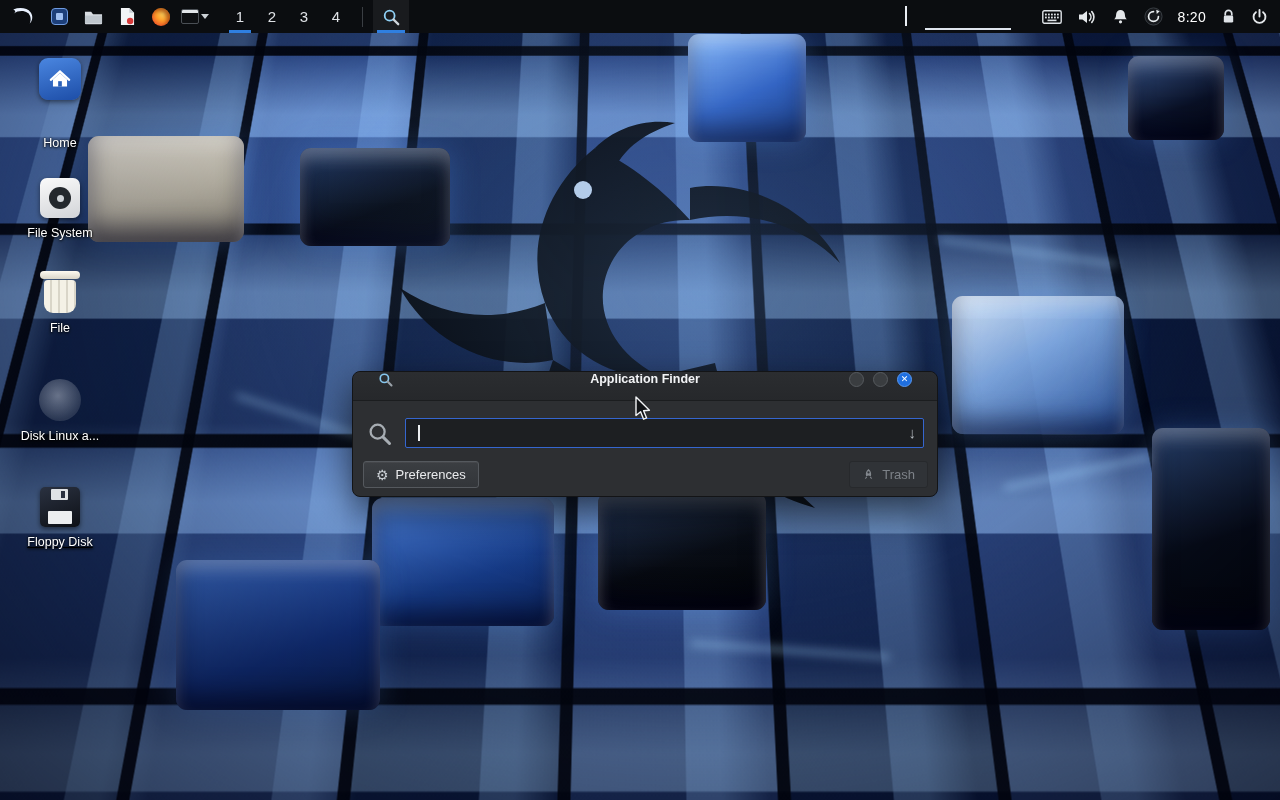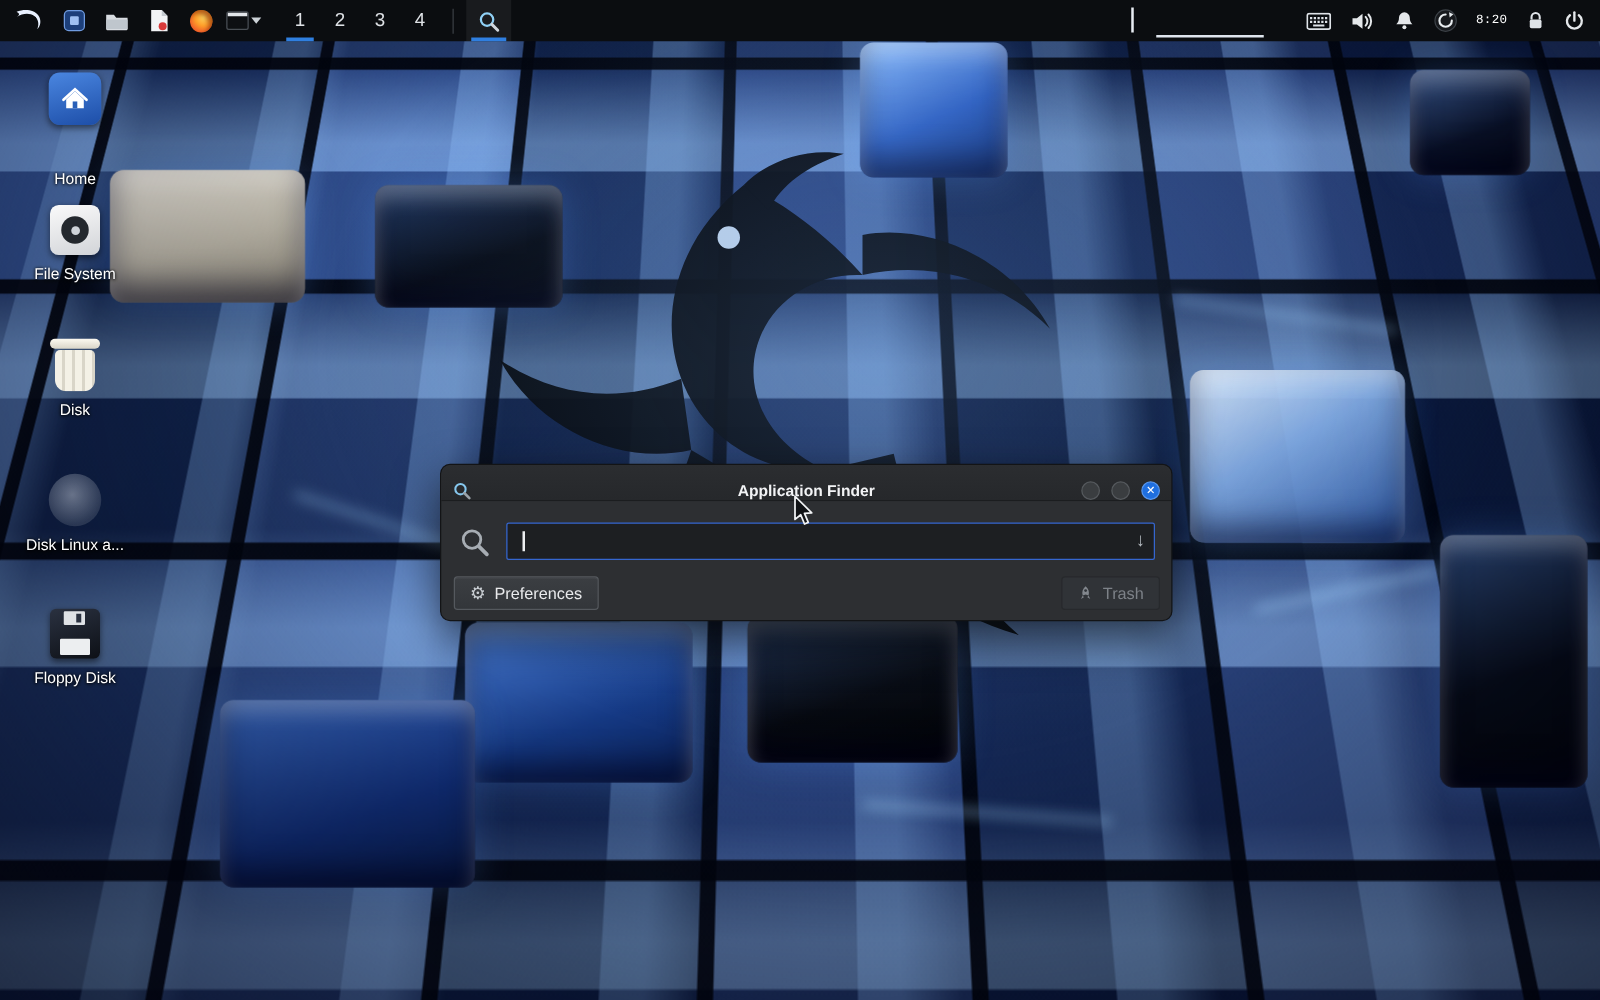--- a/index.html
+++ b/index.html
@@ -38,21 +38,21 @@
   .ws-area { display:flex; align-items:center; margin-left:14px; height:100%; }
   .ws { position:relative; width:32px; height:33px; line-height:33px; text-align:center; font-size:15px; color:#dfe2e6; }
   .ws.active::after { content:""; position:absolute; left:5px; right:5px; bottom:0; height:3px; background:#2f7fe0; }
   .panel-sep { width:1px; height:20px; background:#3a3e43; margin:0 10px; }
   .win-btn { position:relative; width:36px; height:33px; display:flex; align-items:center; justify-content:center; background:rgba(255,255,255,.06); }
   .win-btn::after { content:""; position:absolute; left:4px; right:4px; bottom:0; height:3px; background:#2f7fe0; }
   .tick-v { position:absolute; left:905px; top:6px; width:2px; height:20px; background:#e9edf3; }
   .tick-h { position:absolute; left:925px; top:28px; width:86px; height:2px; background:#dfe5ee; }
   .panel-right { margin-left:auto; display:flex; align-items:center; gap:15px; padding-right:12px; height:100%; }
   .tray-item { display:flex; align-items:center; justify-content:center; height:33px; }
-  .clock { font-size:10px; color:#ffffff; letter-spacing:.3px;font-family:Liberation Mono, monospace; }
+  .clock { font-size:14px; color:#ffffff; letter-spacing:.3px; }
 
   
   .di { position:absolute; left:12px; width:96px; display:flex; flex-direction:column; align-items:center; gap:8px; z-index:5; }
   .di-label { font-size:12.5px; color:#fff; text-shadow:0 1px 3px rgba(0,0,0,.95), 0 0 2px rgba(0,0,0,.85); white-space:nowrap; }
   .ic-home { width:42px; height:42px; border-radius:9px; background:linear-gradient(165deg,#4a86e0,#1d4ea8); display:flex; align-items:center; justify-content:center; box-shadow:0 2px 5px rgba(0,0,0,.5); }
   .ic-fs { width:40px; height:40px; border-radius:7px; background:linear-gradient(165deg,#fafafa,#d2d4d8); display:flex; align-items:center; justify-content:center; box-shadow:0 2px 5px rgba(0,0,0,.5); }
   .ic-fs .disc { width:22px; height:22px; border-radius:50%; background:#24282d; display:flex; align-items:center; justify-content:center; }
   .ic-fs .disc::after { content:""; width:7px; height:7px; border-radius:50%; background:#cfd3d8; }
   .ic-trash { position:relative; width:36px; height:42px; }
   .ic-trash .lid { position:absolute; top:0; left:-2px; right:-2px; height:8px; border-radius:4px; background:linear-gradient(#fdfaf1,#d9d5c8); }
@@ -62,21 +62,21 @@
      background:radial-gradient(circle at 45% 40%, rgba(215,222,232,.45), rgba(120,130,145,.28) 70%); }
   .ic-floppy { position:relative; width:40px; height:40px; border-radius:5px; background:linear-gradient(160deg,#2a3140,#0d1016); box-shadow:0 2px 5px rgba(0,0,0,.5); }
   .ic-floppy .shutter { position:absolute; top:2px; left:11px; width:17px; height:11px; background:#dfe2e6; border-radius:1px; }
   .ic-floppy .shutter::after { content:""; position:absolute; right:3px; top:2px; width:4px; height:7px; background:#2a3140; }
   .ic-floppy .label { position:absolute; bottom:3px; left:8px; width:24px; height:13px; background:#eceef0; border-radius:1px; }
 
   
   .dialog { position:absolute; left:352px; top:371px; width:586px; background:#2d2f32;
     border:1px solid #131416; border-radius:8px; box-shadow:0 14px 36px rgba(0,0,0,.6); z-index:40; }
   .titlebar { position:relative; height:29px; background:linear-gradient(#2b2d30,#26282b);
-    border-bottom:1px solid #1b1d1f; border-radius:8px 8px 0 0; display:flex; align-items:flex-end; padding:0 9px; }
+    border-bottom:1px solid #1b1d1f; border-radius:8px 8px 0 0; display:flex; align-items:flex-start; padding:0 25px; }
   .tb-title { position:absolute; left:0; right:0; text-align:center; font-size:12.5px; font-weight:bold; color:#f2f3f5; pointer-events:none; }
   .tb-buttons { margin-left:auto; display:flex; align-items:center; gap:9px; z-index:2; }
   .cbtn { width:15px; height:15px; border-radius:50%; }
   .cbtn.dim { background:#3a3d40; border:1px solid #565a5e; }
   .cbtn.close { background:#1f6fe0; border:1px solid #5897ef; color:#fff; font-size:9px; font-weight:bold;
     display:flex; align-items:center; justify-content:center; line-height:1; }
   .search-row { display:flex; align-items:center; gap:13px; padding:17px 13px 0 14px; }
   .search-input { flex:1; position:relative; height:30px; background:#1d1f22; border:1px solid #3566cf; border-radius:2px;
     display:flex; align-items:center; padding:0 26px 0 12px; }
   .caret { width:1.5px; height:16px; background:#eceef0; }
@@ -250,41 +250,41 @@
   <div class="ic-home">
     <svg width="26" height="26" viewBox="0 0 24 24">
         <path d="M5.5 12.5 L12 6.5 L18.5 12.5 V19 H5.5 Z" fill="#fff"></path>
         <path d="M3.5 12.8 L12 5 L20.5 12.8" fill="none" stroke="#fff" stroke-width="2" stroke-linecap="round"></path>
         <rect x="10.3" y="14" width="3.4" height="5" fill="#2a60b8"></rect>
       </svg>
   </div>
   <div class="di-label">Home</div>
 </div>
 
-<div class="di" style="top:164px;">
+<div class="di" style="top:178px;">
   <div class="ic-fs">
       <div class="disc"></div>
     </div>
   <div class="di-label">File System</div>
 </div>
 
 <div class="di" style="top:271px;">
   <div class="ic-trash">
       <div class="lid"></div>
       <div class="can"></div>
     </div>
-  <div class="di-label">Disk</div>
+  <div class="di-label">File</div>
 </div>
 
 <div class="di" style="top:379px;">
   <div class="ic-kali-ghost"></div>
   <div class="di-label">Disk Linux a...</div>
 </div>
 
-<div class="di" style="top:487px;">
+<div class="di" style="top:487px;text-decoration:underline;">
   <div class="ic-floppy">
     <div class="shutter"></div>
       <div class="label"></div>
   </div>
   <div class="di-label">Floppy Disk</div>
 </div>
 
 <div class="dialog">
   <div class="titlebar">
     <svg width="15" height="15" viewBox="0 0 20 20">

